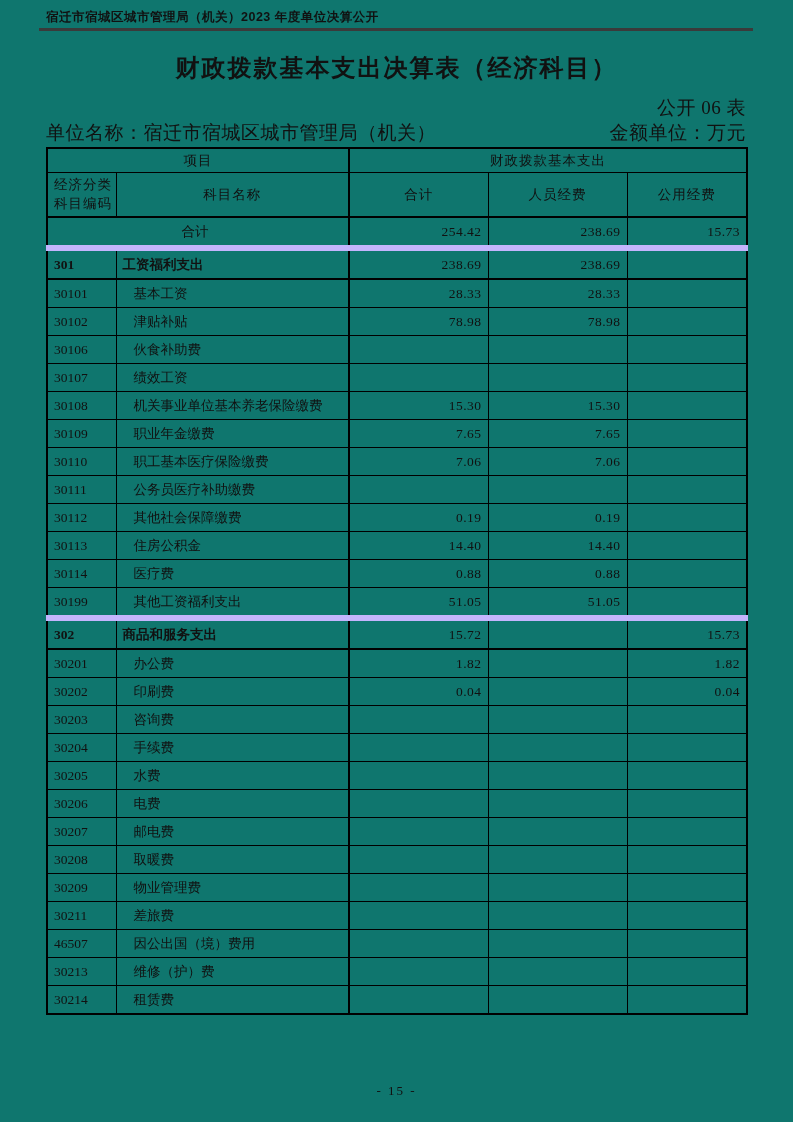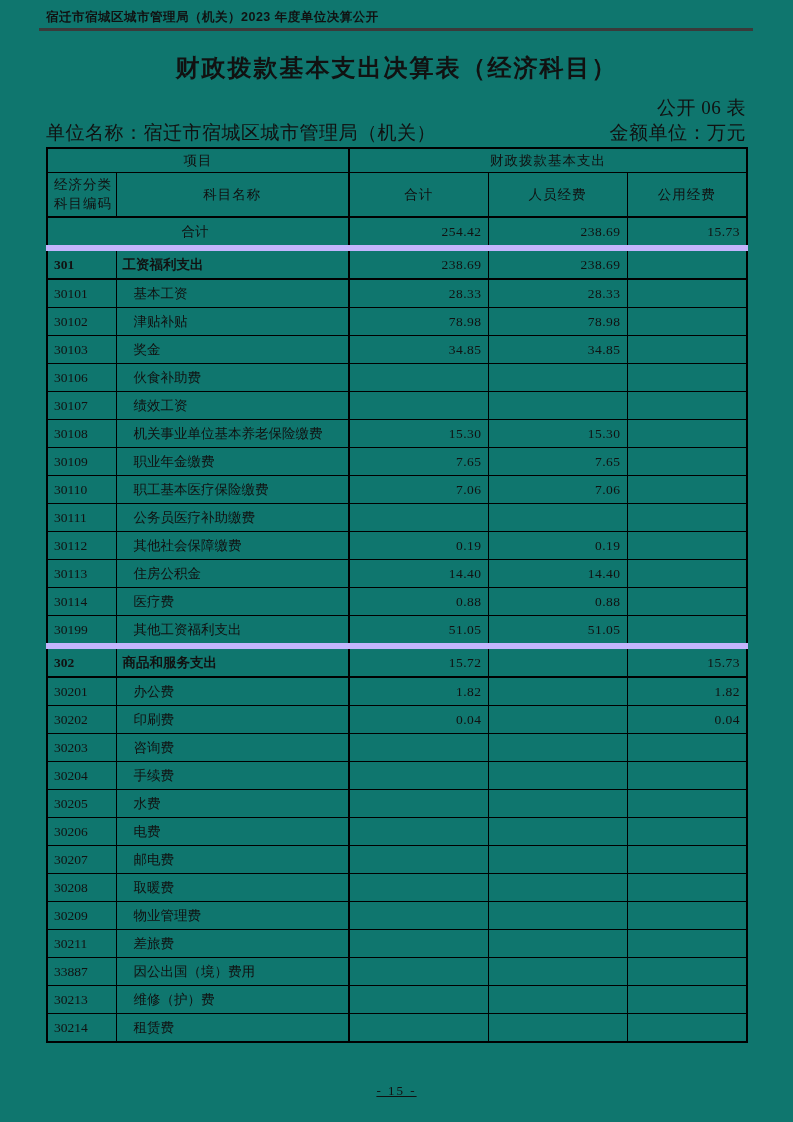--- a/index.html
+++ b/index.html
@@ -92,21 +92,20 @@
   tr.grand-total td { border-bottom: 2px solid #000; }
   tr.grand-total .cell-name { text-align: center; padding-left: 0; }
   .page-footer {
     position: absolute;
     left: 0;
     top: 1083px;
     width: 100%;
     text-align: center;
     font-size: 13px;
     letter-spacing: 2px;
-    text-decoration: underline;
   }
 </style>
 </head>
 <body>
 
 <div class="page">
 
   <div class="header-note">宿迁市宿城区城市管理局（机关）2023 年度单位决算公开</div>
   <div class="header-rule"></div>
 
@@ -162,27 +161,20 @@
           <td class="cell-num"></td>
         </tr>
         <tr class="item">
           <td class="cell-code">30102</td>
           <td class="cell-name">津贴补贴</td>
           <td class="cell-num">78.98</td>
           <td class="cell-num">78.98</td>
           <td class="cell-num"></td>
         </tr>
         <tr class="item">
-          <td class="cell-code">30103</td>
-          <td class="cell-name">奖金</td>
-          <td class="cell-num">34.85</td>
-          <td class="cell-num">34.85</td>
-          <td class="cell-num"></td>
-        </tr>
-        <tr class="item">
           <td class="cell-code">30106</td>
           <td class="cell-name">伙食补助费</td>
           <td class="cell-num"></td>
           <td class="cell-num"></td>
           <td class="cell-num"></td>
         </tr>
         <tr class="item">
           <td class="cell-code">30107</td>
           <td class="cell-name">绩效工资</td>
           <td class="cell-num"></td>
@@ -316,21 +308,21 @@
           <td class="cell-num"></td>
         </tr>
         <tr class="item">
           <td class="cell-code">30211</td>
           <td class="cell-name">差旅费</td>
           <td class="cell-num"></td>
           <td class="cell-num"></td>
           <td class="cell-num"></td>
         </tr>
         <tr class="item">
-          <td class="cell-code">33887</td>
+          <td class="cell-code">46507</td>
           <td class="cell-name">因公出国（境）费用</td>
           <td class="cell-num"></td>
           <td class="cell-num"></td>
           <td class="cell-num"></td>
         </tr>
         <tr class="item">
           <td class="cell-code">30213</td>
           <td class="cell-name">维修（护）费</td>
           <td class="cell-num"></td>
           <td class="cell-num"></td>

